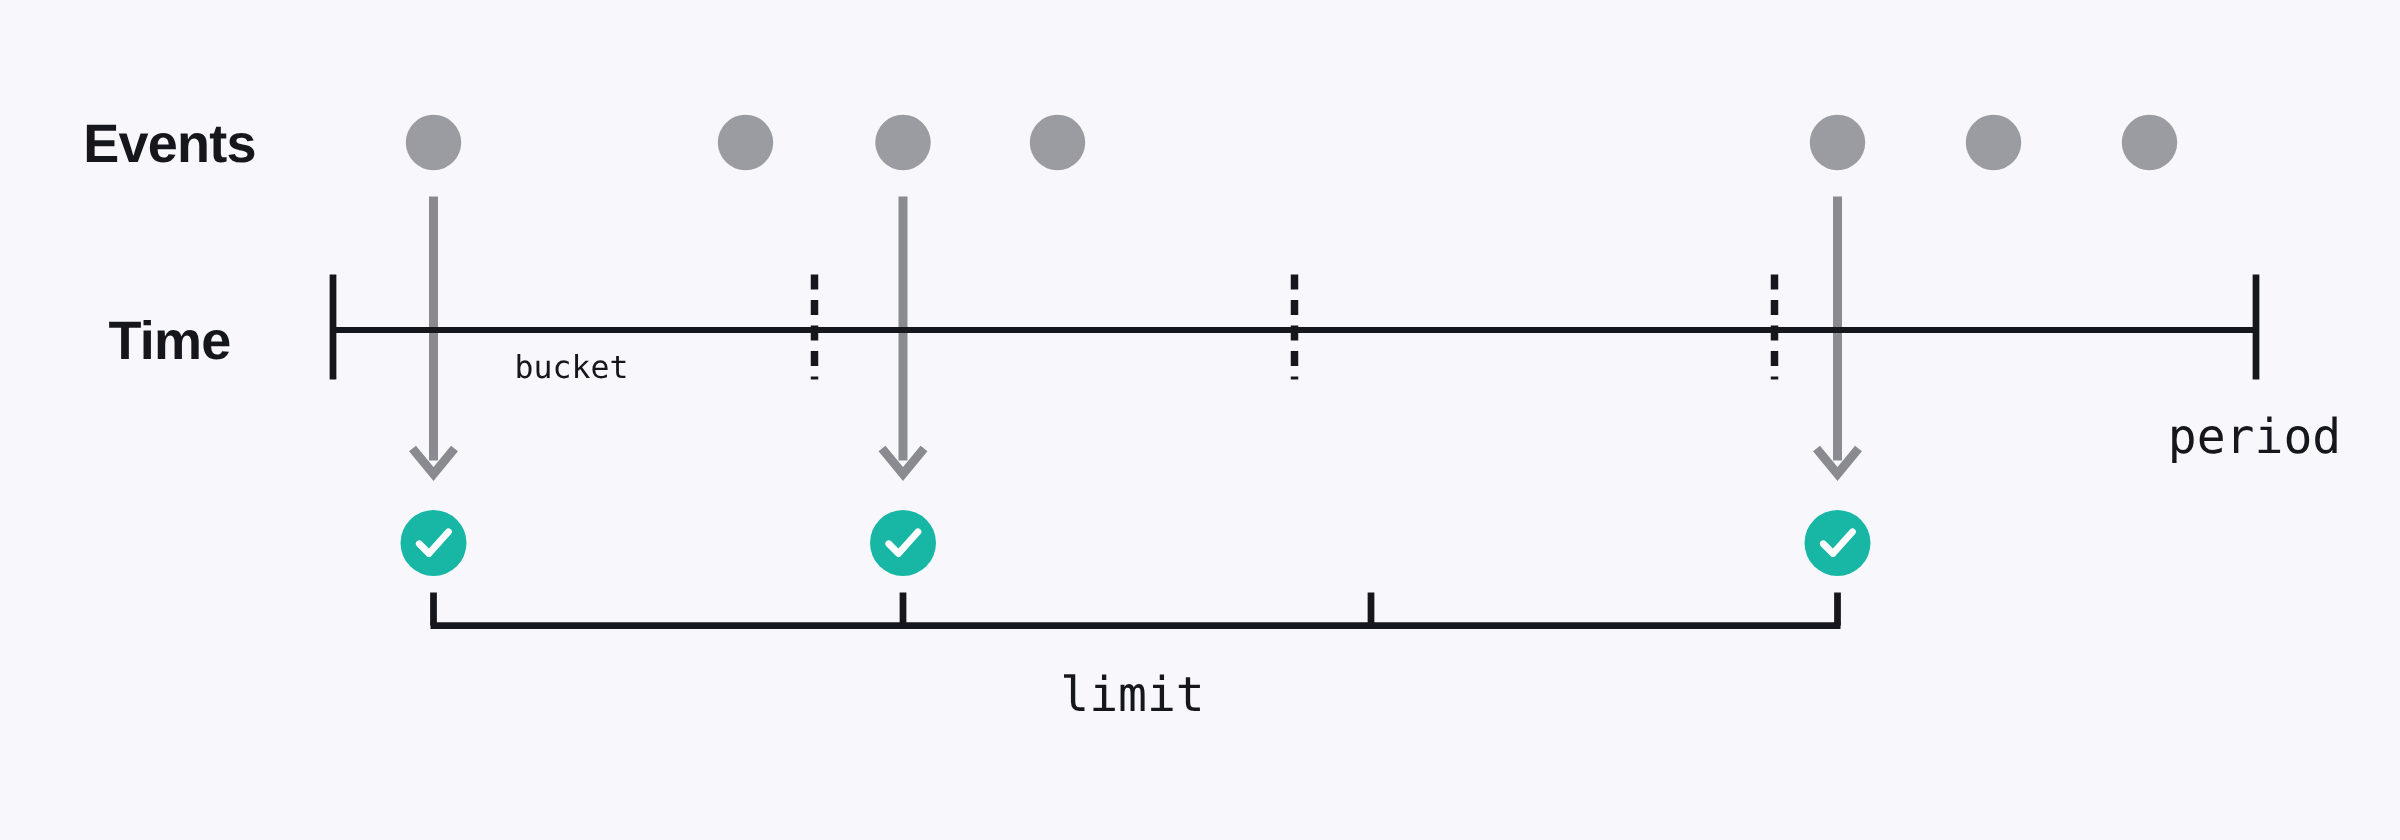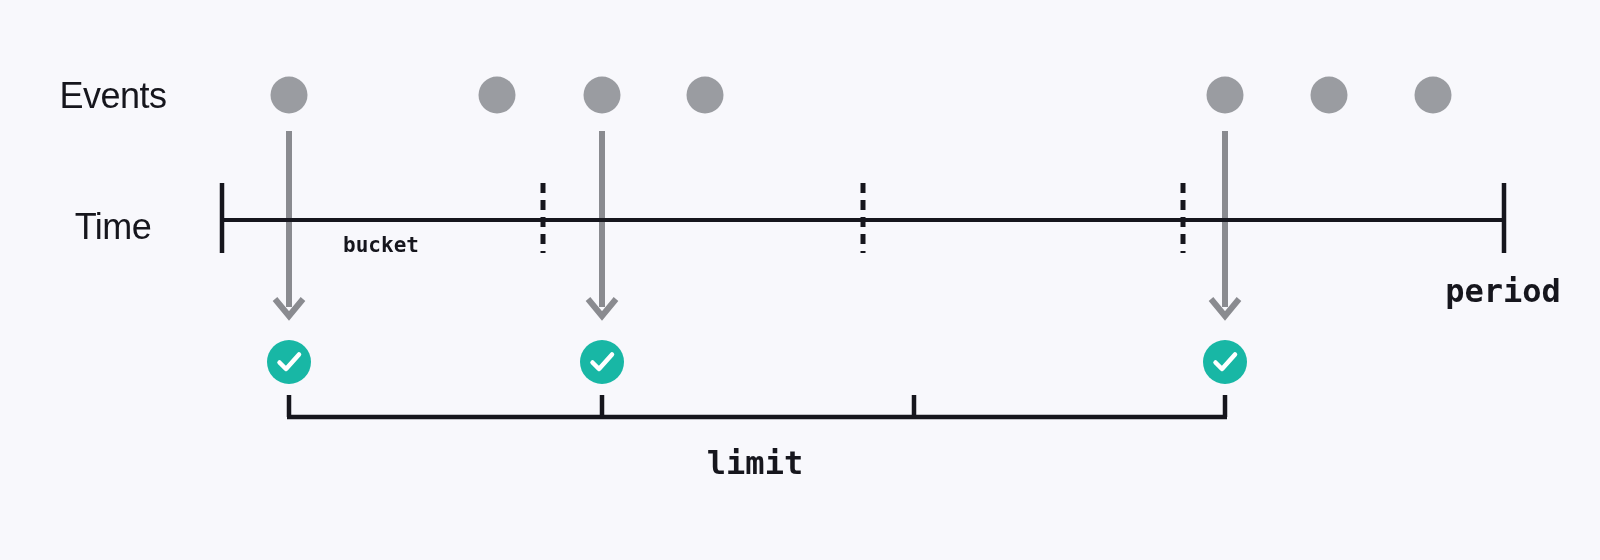--- a/index.html
+++ b/index.html
@@ -7,31 +7,31 @@
   body { background:var(--bg); }
   .stage {
     position:relative; width:1600px; height:560px;
     background:var(--bg); overflow:hidden;
     font-family:"Liberation Sans", sans-serif;
   }
   svg.canvas { position:absolute; left:0; top:0; }
   .row-label {
     position:absolute; transform:translate(-50%,-50%);
     font-family:"Liberation Sans", sans-serif;
-    font-weight:400; font-size:36px; line-height:38px;
+    font-weight:700; font-size:36px; line-height:38px;
     letter-spacing:-0.5px; color:var(--ink);
     white-space:pre; text-align:center;
   }
   #lbl-events { left:113px; top:96px; }
   #lbl-time   { left:113px; top:227px; }
   #lbl-function-runs { left:111px; top:362px; }
   .mono-label {
     position:absolute; transform:translate(-50%,-50%);
     font-family:"DejaVu Sans Mono", monospace;
-    font-weight:700; color:var(--ink); white-space:pre;text-align:center;
+    font-weight:400; color:var(--ink); white-space:pre;text-align:center;
   }
   #lbl-bucket { left:381px; top:245px; font-size:21px; }
   #lbl-period { left:1503px; top:291px; font-size:32px; }
   #lbl-limit  { left:755px; top:463px; font-size:32px; }
 </style>
 </head>
 <body>
 
 <div class="stage">
   <svg id="diagram-svg" class="canvas" width="1600" height="560">

